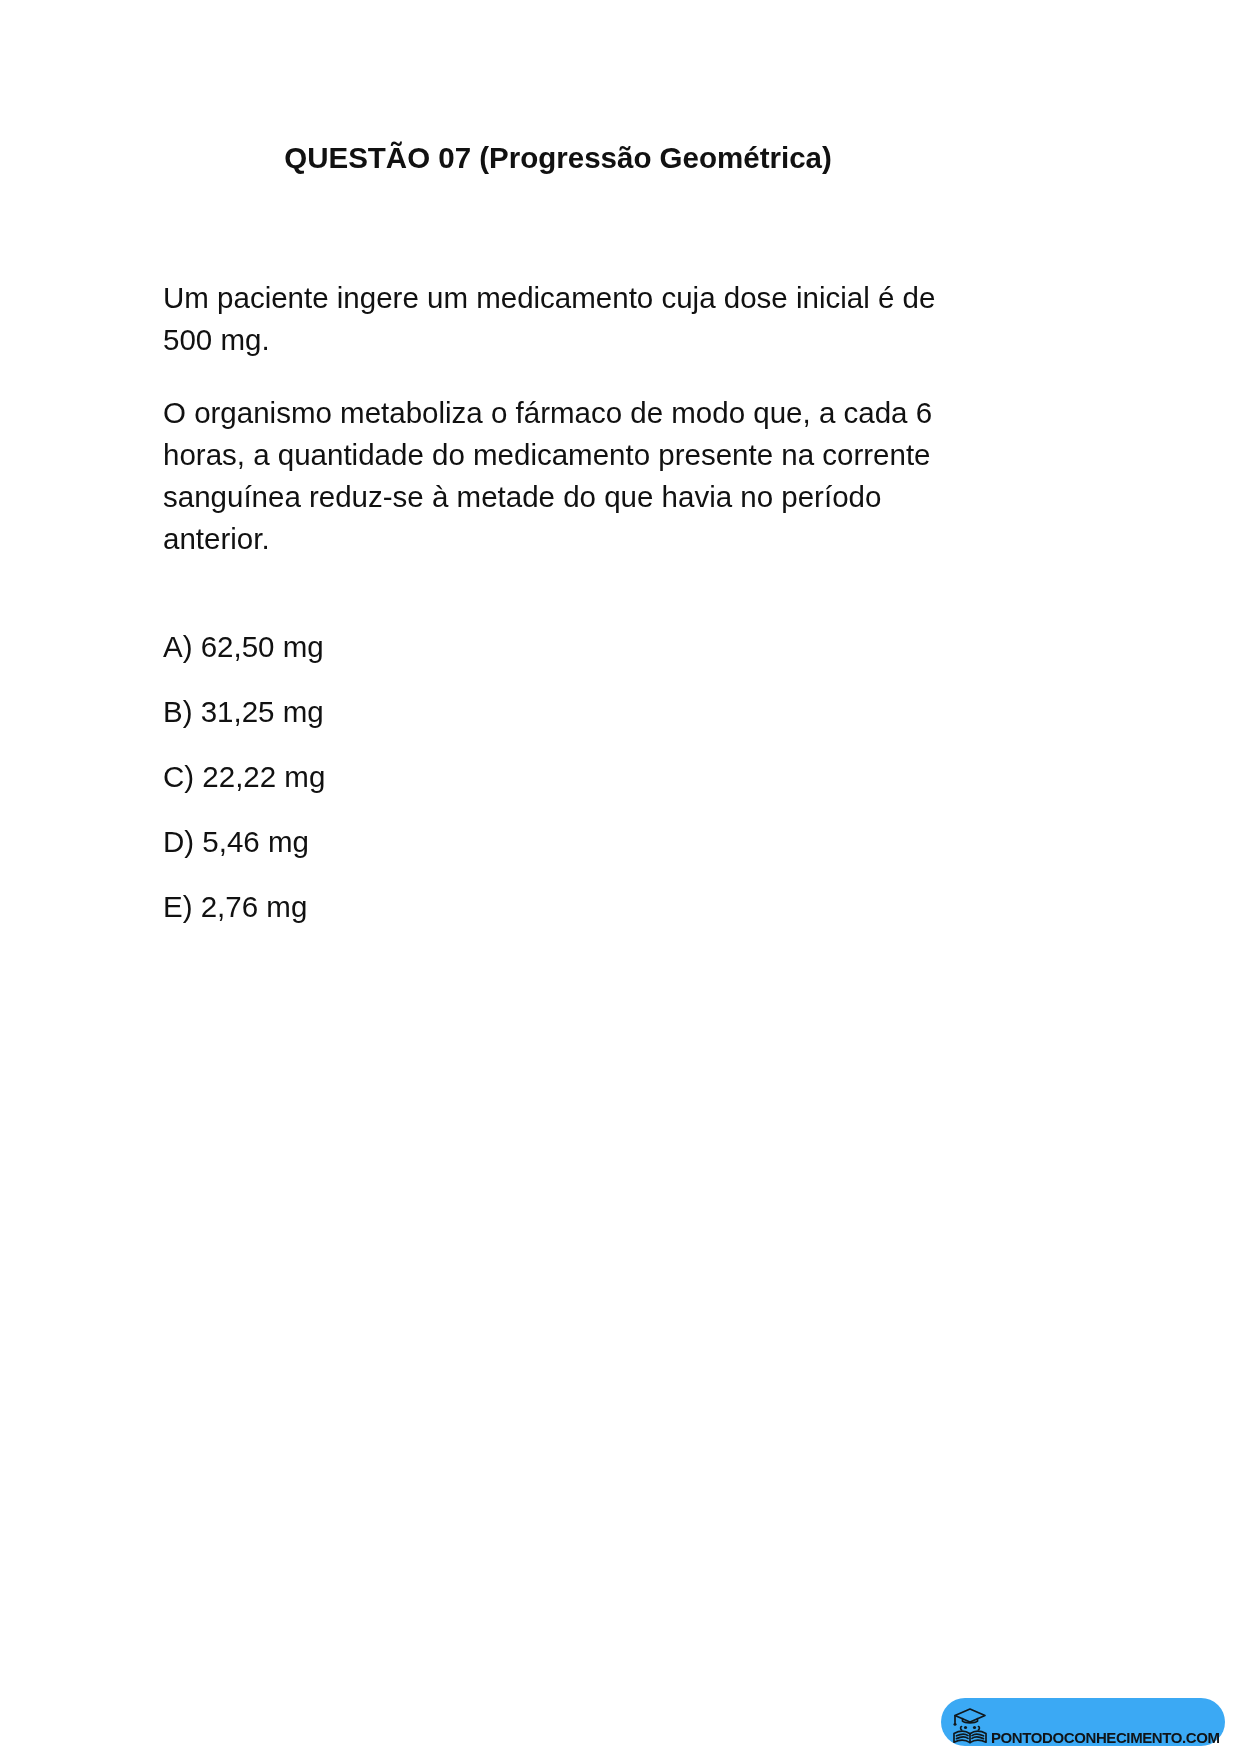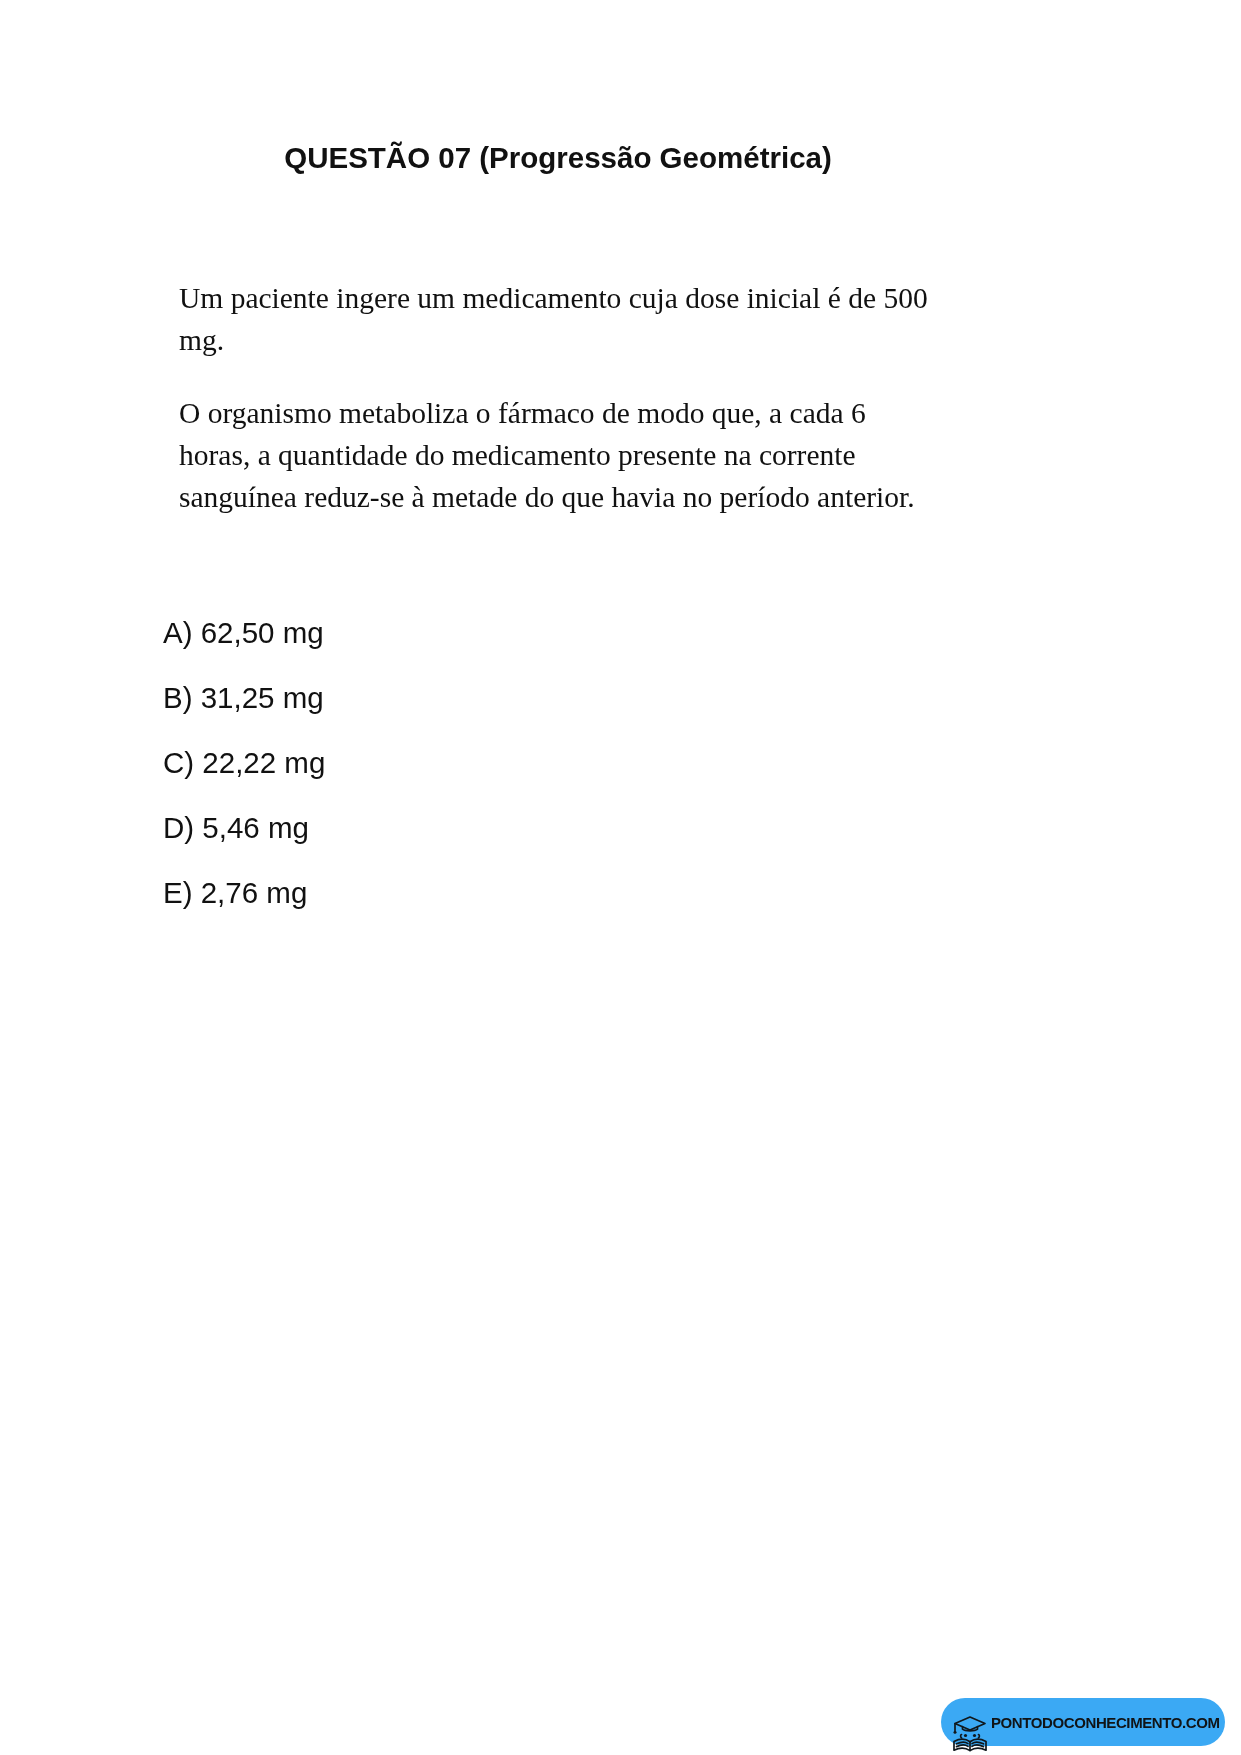--- a/index.html
+++ b/index.html
@@ -27,43 +27,43 @@
     line-height: 42px;
   }
   .question-title {
     font-size: 29.5px;
     line-height: 42px;
     font-weight: bold;
     margin: 137px 0 98px 0;
     letter-spacing: 0;
     text-align: center;
   }
-  .para { margin: 16px; font-family: Liberation Serif, serif; }
+  .para { margin: 0; }
   .para.p1 { margin-bottom: 31px; }
   .para.p2 { margin-bottom: 19px; }
   .para.p3 { margin-bottom: 0; }
   .options {
     list-style: none;
-    margin-top: 94px;
+    margin-top: 66px;
   }
   .option {
     line-height: 42px;
     margin-bottom: 23px;
   }
   .footer-badge {
     position: absolute;
     left: 941px;
     top: 1698px;
     width: 284px;
     height: 48px;
     border-radius: 24px;
     background: #3BA9F4;
     display: flex;
-    align-items: flex-start;
-    padding: 16px 8px 0 9px;
+    align-items: flex-end;
+    padding: 0 8px 0 9px;
     cursor: pointer;
   }
   .badge-icon {
     width: 40px;
     height: 40px;
     flex: 0 0 auto;
     display: flex;
     align-items: center;
     justify-content: center;
   }

